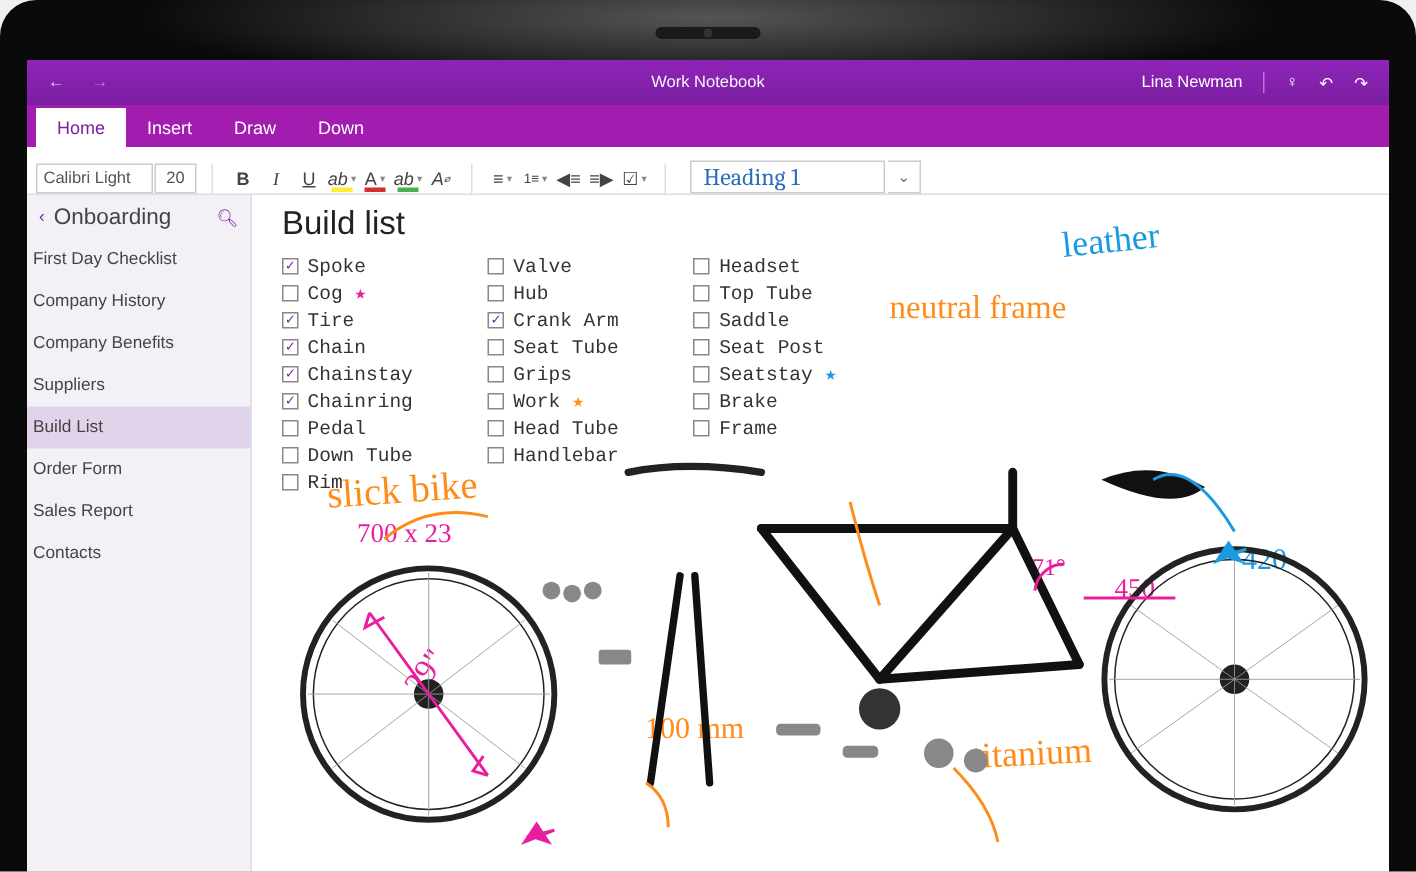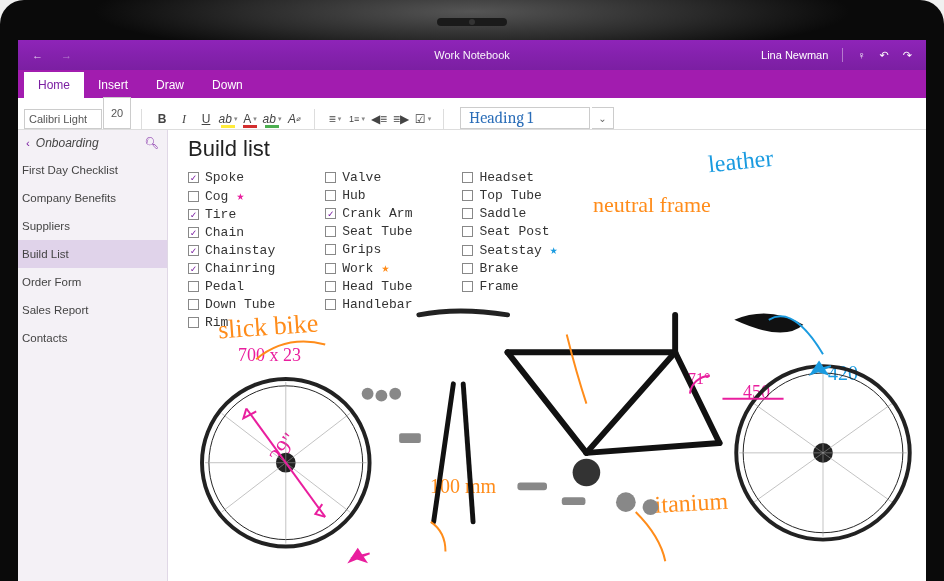--- a/index.html
+++ b/index.html
@@ -33,37 +33,37 @@
 .sep { width:1px; height:14px; background:rgba(255,255,255,.4);}
 
 
 .ribbon-tabs { height:28px; background:#a21caf; display:flex; align-items:flex-end; padding-left:6px; color:#fff; font-size:12px;}
 .ribbon-tab { padding:6px 14px; cursor:pointer;}
 .ribbon-tab.active { background:#fff; color:#7b1fa2;}
 
 
 .toolbar { height:32px; background:#fff; border-bottom:1px solid #ddd; display:flex; align-items:flex-end; font-size:12px; color:#444; gap:2px; padding:0 6px;}
 .font-name { width:78px; height:20px; border:1px solid #ccc; font-size:11px; padding:0 4px; display:flex; align-items:center; color:#555;}
-.font-size { width:28px; height:32px; border:1px solid #ccc; font-size:11px; padding:0 4px; display:flex; align-items:center; justify-content:center; color:#555; margin-left:-1px;}
+.font-size { width:28px; height:20px; border:1px solid #ccc; font-size:11px; padding:0 4px; display:flex; align-items:center; justify-content:center; color:#555; margin-left:-1px;}
 .toolsep { width:1px; height:20px; background:#ddd; margin:0 8px;}
 .tbtn { width:20px; height:20px; display:flex; align-items:center; justify-content:center; cursor:pointer; color:#444; position:relative;}
 .bold{font-weight:bold;}
 .italic{font-style:italic; font-family:serif;}
 .underline{text-decoration:underline;}
 .highlight-bar{position:absolute;bottom:1px;left:3px;right:3px;height:3px;}
 .drop-arrow::after{content:'▾'; font-size:7px; margin-left:2px; color:#888;}
 .style-box { border:1px solid #ccc; height:22px; min-width:130px; display:flex; align-items:center; padding:0 8px; color:#2a6db8; font-family:Cambria, serif; font-size:16px; margin-left:6px;}
 .style-arrow { border:1px solid #ccc; border-left:none; height:22px; width:22px; display:flex; align-items:center; justify-content:center; font-size:10px; color:#666; cursor:pointer;}
 
 
 .main { display:flex; height:calc(100% - 90px);}
 .sidebar { width:150px; background:#f4f1f6; border-right:1px solid #e0d8e6; font-size:11.5px; color:#444;}
 .sidebar-head { display:flex; align-items:center; padding:6px 8px; gap:6px; color:#444;}
 .sidebar-head .back{color:#7b1fa2; cursor:pointer;}
-.sidebar-head .name{flex:1; font-size:12px;font-style:italic;}
+.sidebar-head .name{flex:1; font-size:15px;}
 .sidebar-head .search{color:#7b1fa2; cursor:pointer;}
 .sidebar-item { padding:8px 4px; cursor:pointer;}
 .sidebar-item.active { background:#e0d3ea;}
 
 .page { flex:1; position:relative; background:#fff; overflow:hidden;}
 .page-title { font-size:22px; color:#222; position:absolute; top:6px; left:20px; font-weight:400;}
 .checklist-area { position:absolute; top:40px; left:20px; display:flex; gap:50px; font-family:'Courier New', monospace; font-size:13px; color:#333;}
 .check-col { display:flex; flex-direction:column; gap:3px;}
 .check-row { display:flex; align-items:center; gap:6px; white-space:nowrap;}
 .cbox { width:11px; height:11px; border:1px solid #888; display:inline-flex; align-items:center; justify-content:center;}
@@ -143,20 +143,21 @@
     <div class="main">
 
       <div class="sidebar">
         <div class="sidebar-head">
           <span class="back">‹</span>
           <span class="name">Onboarding</span>
           <span class="search">🔍︎</span>
         </div>
         <div id="sidebar-items">
             <div class="sidebar-item">First Day Checklist</div>
+            <div class="sidebar-item">Company History</div>
             <div class="sidebar-item">Company Benefits</div>
             <div class="sidebar-item">Suppliers</div>
             <div class="sidebar-item active">Build List</div>
             <div class="sidebar-item">Order Form</div>
             <div class="sidebar-item">Sales Report</div>
             <div class="sidebar-item">Contacts</div>
           </div>
       </div>
 
       <div class="page">

